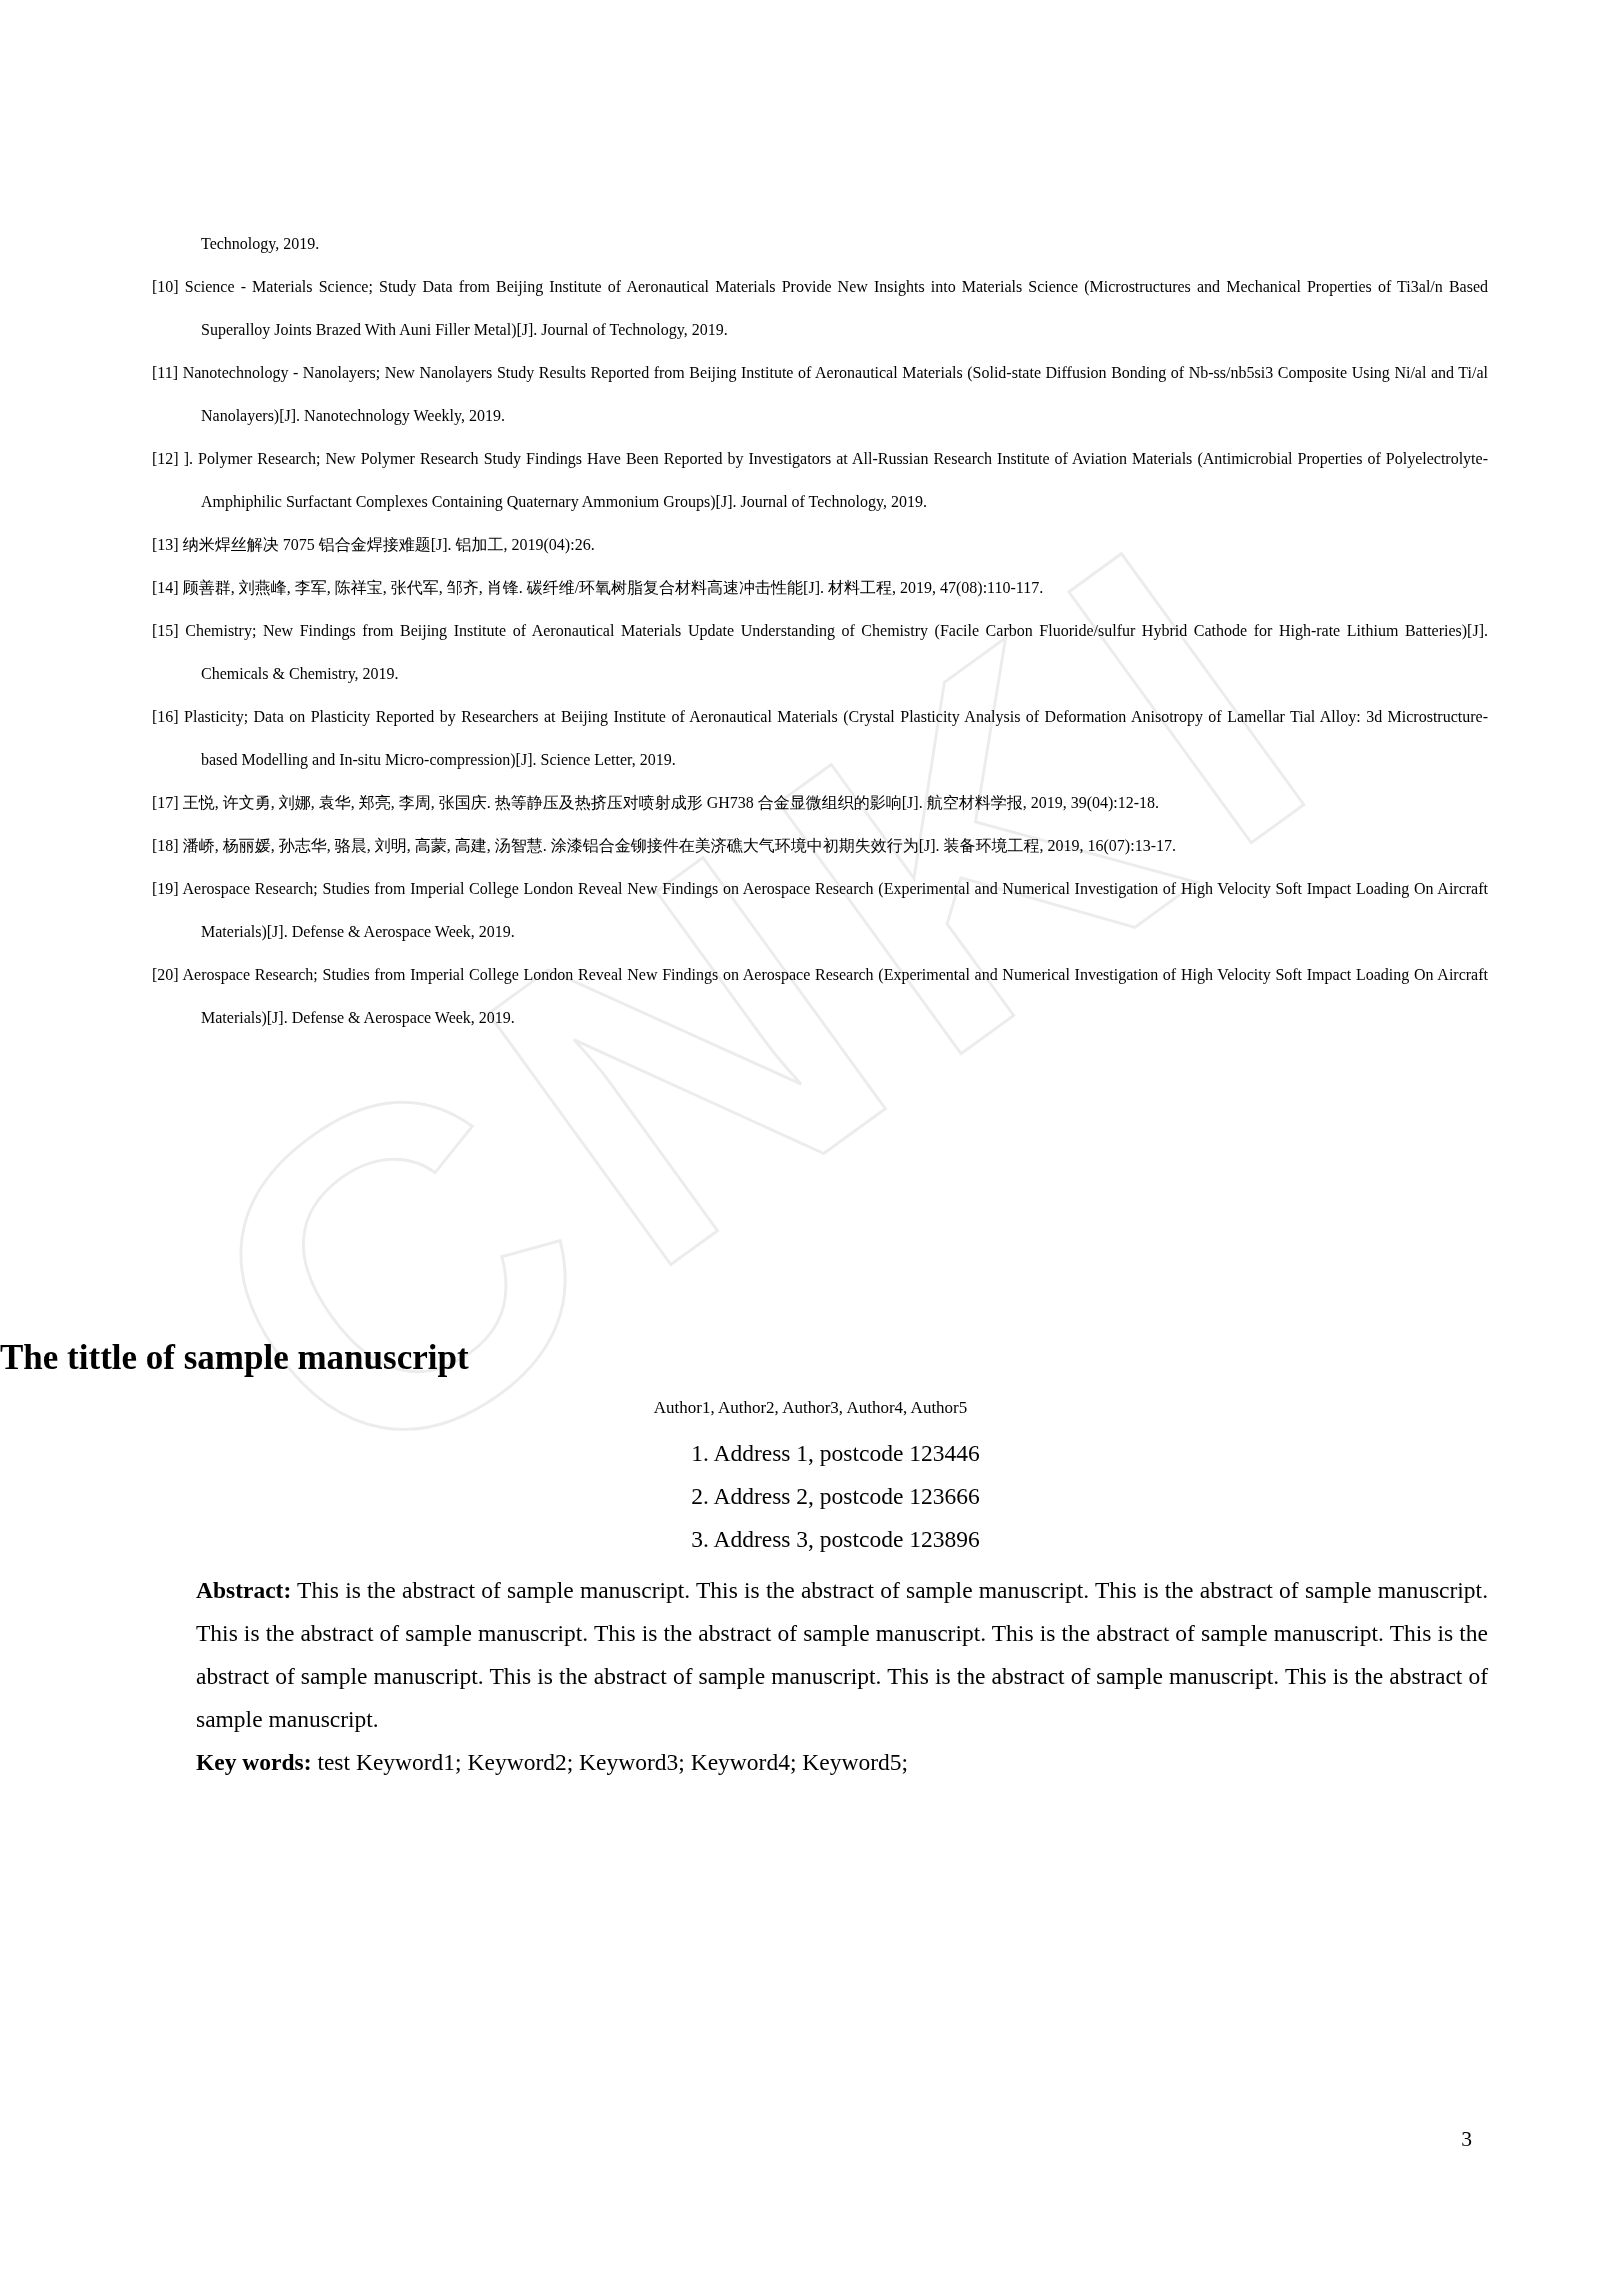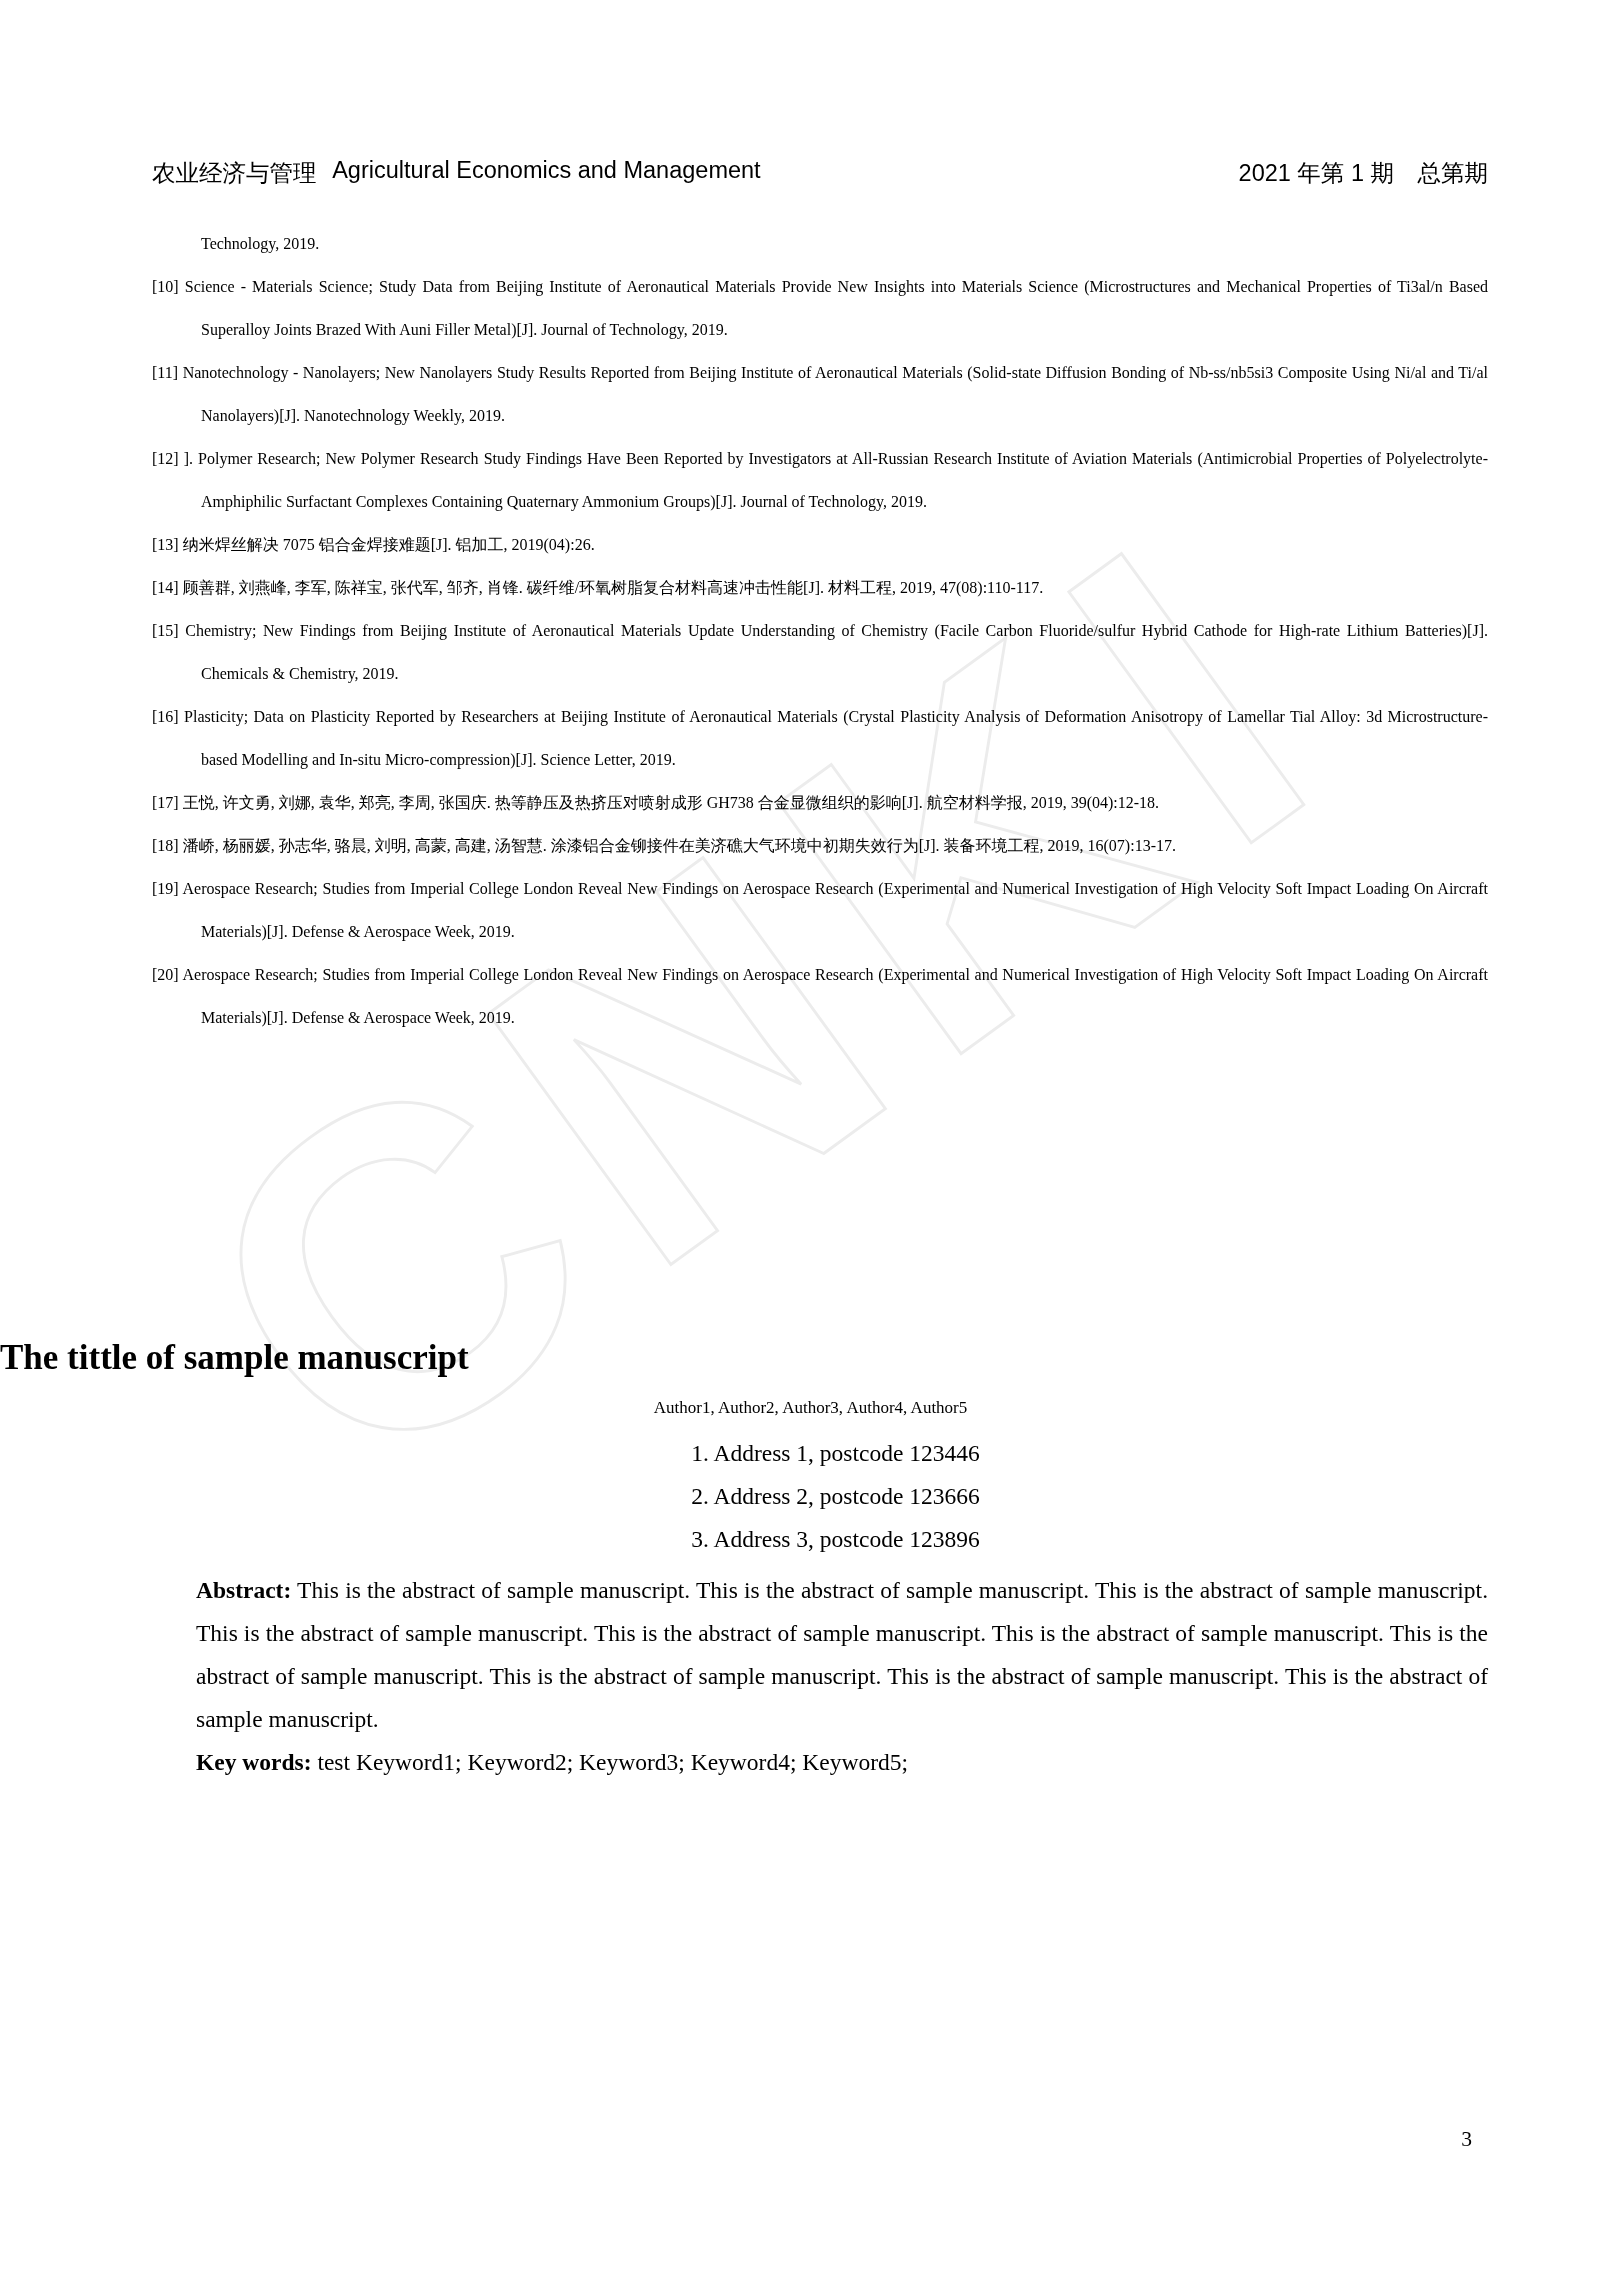--- a/index.html
+++ b/index.html
@@ -95,27 +95,20 @@
     z-index: 1;
   }
 </style>
 </head>
 <body>
 
 <div class="page">
 
   <div class="watermark">CNKI</div>
 
-  <div class="header">
-    <div class="header-left">
-      <span>农业经济与管理</span>
-      <span>Agricultural Economics and Management</span>
-    </div>
-    <div class="header-right">2021 年第 1 期　总第期</div>
-  </div>
 
   <div class="refs">
     <div class="ref-cont">Technology, 2019.</div>
     <div>
         <div class="ref"><span>[10]</span> Science - Materials Science; Study Data from Beijing Institute of Aeronautical Materials Provide New Insights into Materials Science (Microstructures and Mechanical Properties of Ti3al/n Based Superalloy Joints Brazed With Auni Filler Metal)[J]. Journal of Technology, 2019.</div>
         <div class="ref"><span>[11]</span> Nanotechnology - Nanolayers; New Nanolayers Study Results Reported from Beijing Institute of Aeronautical Materials (Solid-state Diffusion Bonding of Nb-ss/nb5si3 Composite Using Ni/al and Ti/al Nanolayers)[J]. Nanotechnology Weekly, 2019.</div>
         <div class="ref"><span>[12]</span> ]. Polymer Research; New Polymer Research Study Findings Have Been Reported by Investigators at All-Russian Research Institute of Aviation Materials (Antimicrobial Properties of Polyelectrolyte-Amphiphilic Surfactant Complexes Containing Quaternary Ammonium Groups)[J]. Journal of Technology, 2019.</div>
         <div class="ref"><span>[13]</span> 纳米焊丝解决 7075 铝合金焊接难题[J]. 铝加工, 2019(04):26.</div>
         <div class="ref"><span>[14]</span> 顾善群, 刘燕峰, 李军, 陈祥宝, 张代军, 邹齐, 肖锋. 碳纤维/环氧树脂复合材料高速冲击性能[J]. 材料工程, 2019, 47(08):110-117.</div>
         <div class="ref"><span>[15]</span> Chemistry; New Findings from Beijing Institute of Aeronautical Materials Update Understanding of Chemistry (Facile Carbon Fluoride/sulfur Hybrid Cathode for High-rate Lithium Batteries)[J]. Chemicals &amp; Chemistry, 2019.</div>

